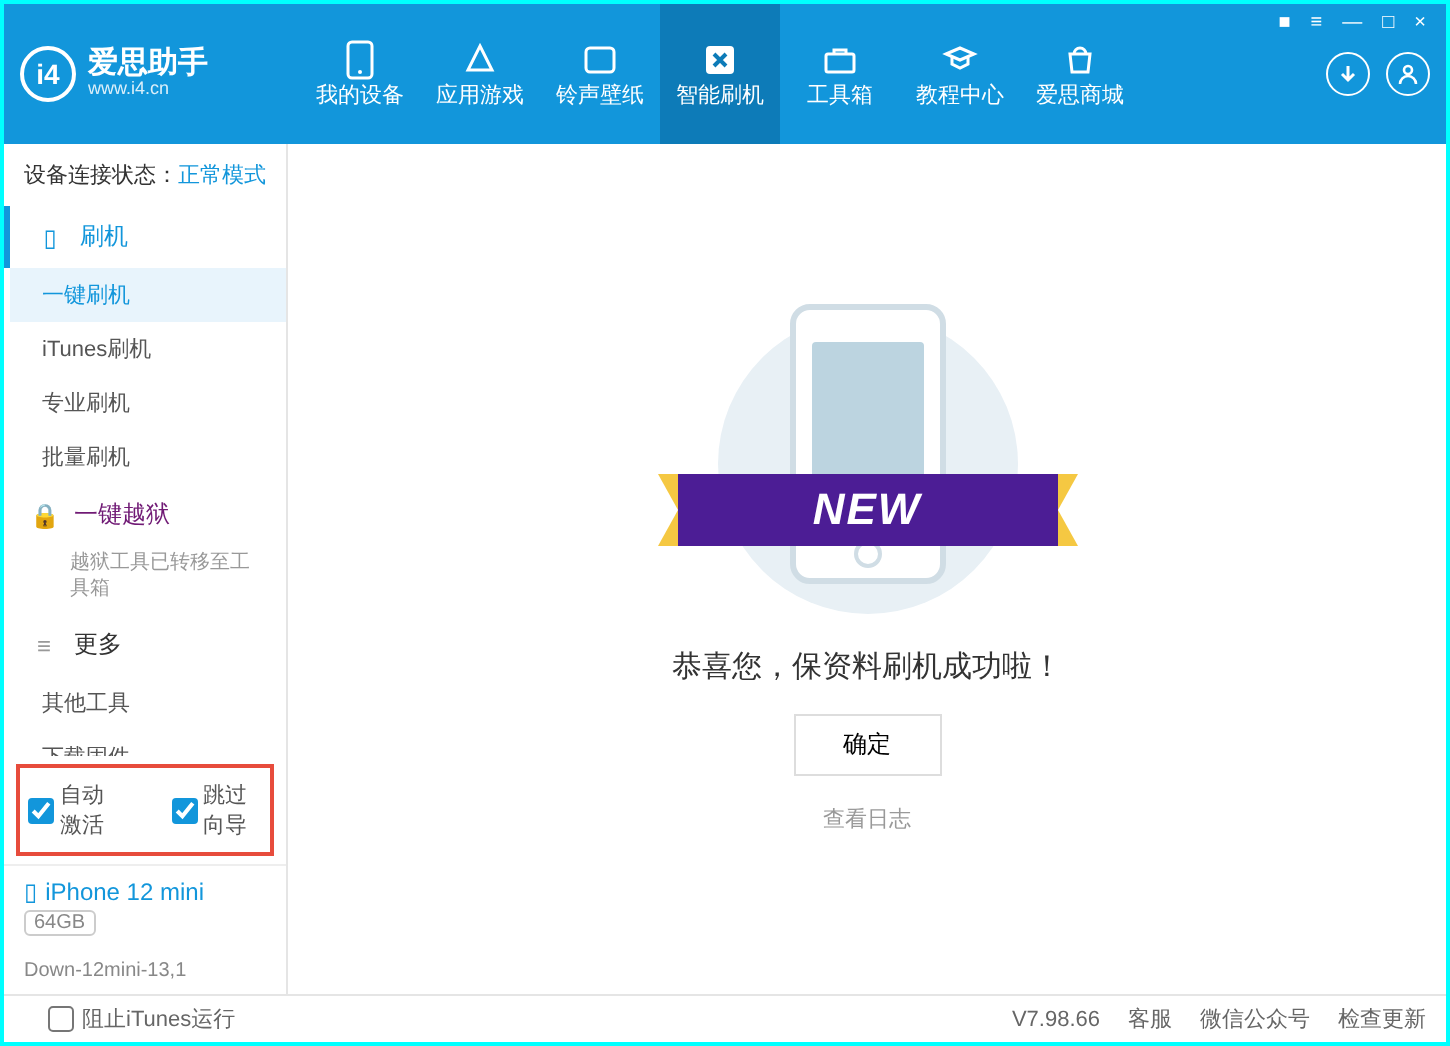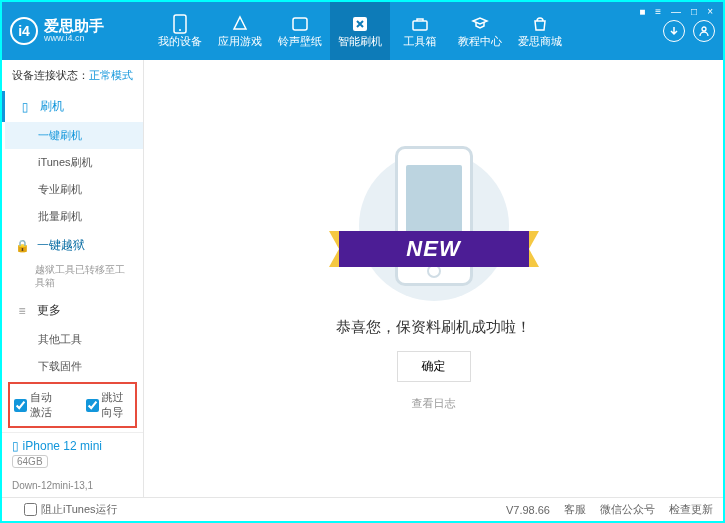--- a/index.html
+++ b/index.html
@@ -1,18 +1,18 @@
 <!DOCTYPE html>
 <html><head>
 <meta charset="utf-8">
 <style>
 * { margin: 0; padding: 0; box-sizing: border-box; font-family: "Microsoft YaHei", sans-serif; }
 body { background: #f5f5f5; display: flex; justify-content: center; align-items: center; height: 100vh; }
 .app { width: 725px; height: 523px; border: 2px solid #00ffff; background: #fff; display: flex; flex-direction: column; position: relative; }
-.header { background: #1296db; color: #fff; height: 58px; display: flex; align-items: center; padding: 0 8px; }
+.header { background: #1296db; color: #fff; height: 70px; display: flex; align-items: center; padding: 0 8px; }
 .logo-area { display: flex; align-items: center; width: 140px; }
 .logo-circle { width: 28px; height: 28px; border: 2px solid #fff; border-radius: 50%; display: flex; align-items: center; justify-content: center; font-weight: bold; font-size: 14px; margin-right: 6px; }
 .logo-text { display: flex; flex-direction: column; line-height: 1.1; }
 .logo-text .name { font-size: 15px; font-weight: bold; }
 .logo-text .url { font-size: 9px; opacity: 0.85; }
 .nav { display: flex; flex: 1; height: 100%; }
 .nav-item { width: 60px; display: flex; flex-direction: column; align-items: center; justify-content: center; gap: 0; font-size: 11px; cursor: pointer; }
 .nav-item.active { background: #0d7bb8; }
 .nav-icon { width: 20px; height: 20px; display: flex; align-items: center; justify-content: center; }
 .header-right { display: flex; align-items: center; gap: 8px; margin-left: auto; }
@@ -22,21 +22,21 @@
 .body { flex: 1; display: flex; overflow: hidden; }
 .sidebar { width: 142px; border-right: 1px solid #e5e5e5; display: flex; flex-direction: column; font-size: 12px; }
 .status-bar { padding: 8px 10px; color: #333; font-size: 11px; }
 .status-bar .mode { color: #1296db; }
 .menu { flex: 1; overflow-y: auto; }
 .menu-group { border-left: 3px solid transparent; }
 .menu-header { display: flex; align-items: center; padding: 7px 10px; gap: 8px; color: #333; cursor: pointer; }
 .menu-header.primary { border-left: 3px solid #1296db; color: #1296db; margin-left: -3px; padding-left: 13px; }
 .menu-header .micon { width: 14px; text-align: center; color: #999; }
 .menu-header.primary .micon { color: #1296db; }
-.menu-sub { padding: 6px 10px 6px 33px; color: #555; cursor: pointer; font-size: 11px; }
+.menu-sub { padding: 6px 10px 6px 16px; color: #555; cursor: pointer; font-size: 11px; }
 .menu-sub.active { background: #e8f4fc; color: #1296db; }
 .menu-note { font-size: 10px; color: #999; padding: 2px 10px 6px 30px; line-height: 1.3; }
 .checkbox-row { border: 2px solid #e74c3c; margin: 4px 6px; padding: 6px 4px; display: flex; gap: 26px; align-items: flex-start; font-size: 11px; }
 .checkbox-row label { display: flex; align-items: center; gap: 3px; cursor: pointer; color: #555; }
 .checkbox-row input { accent-color: #1296db; }
 .device-block { padding: 6px 10px; border-top: 1px solid #eee; }
 .device-name { color: #1296db; font-size: 12px; display: flex; align-items: center; gap: 4px; }
 .device-badge { display: inline-block; border: 1px solid #ccc; border-radius: 3px; padding: 0 4px; font-size: 10px; color: #888; margin-top: 2px; }
 .device-sub { font-size: 10px; color: #888; margin-top: 12px; }
 .main { flex: 1; display: flex; flex-direction: column; align-items: center; justify-content: center; background: #fff; position: relative; }
@@ -167,21 +167,21 @@
             <span>刷机</span>
           </div>
           <div class="menu-sub active">一键刷机</div>
           <div class="menu-sub">iTunes刷机</div>
           <div class="menu-sub">专业刷机</div>
           <div class="menu-sub">批量刷机</div>
         </div>
         <div class="menu-group">
           <div class="menu-header">
             <span class="micon">🔒</span>
-            <span style="color:#0369a1">一键越狱</span>
+            <span style="color:#701a75">一键越狱</span>
           </div>
           <div class="menu-note">越狱工具已转移至工具箱</div>
         </div>
         <div class="menu-group">
           <div class="menu-header">
             <span class="micon">≡</span>
             <span>更多</span>
           </div>
           <div class="menu-sub">其他工具</div>
           <div class="menu-sub">下载固件</div>

